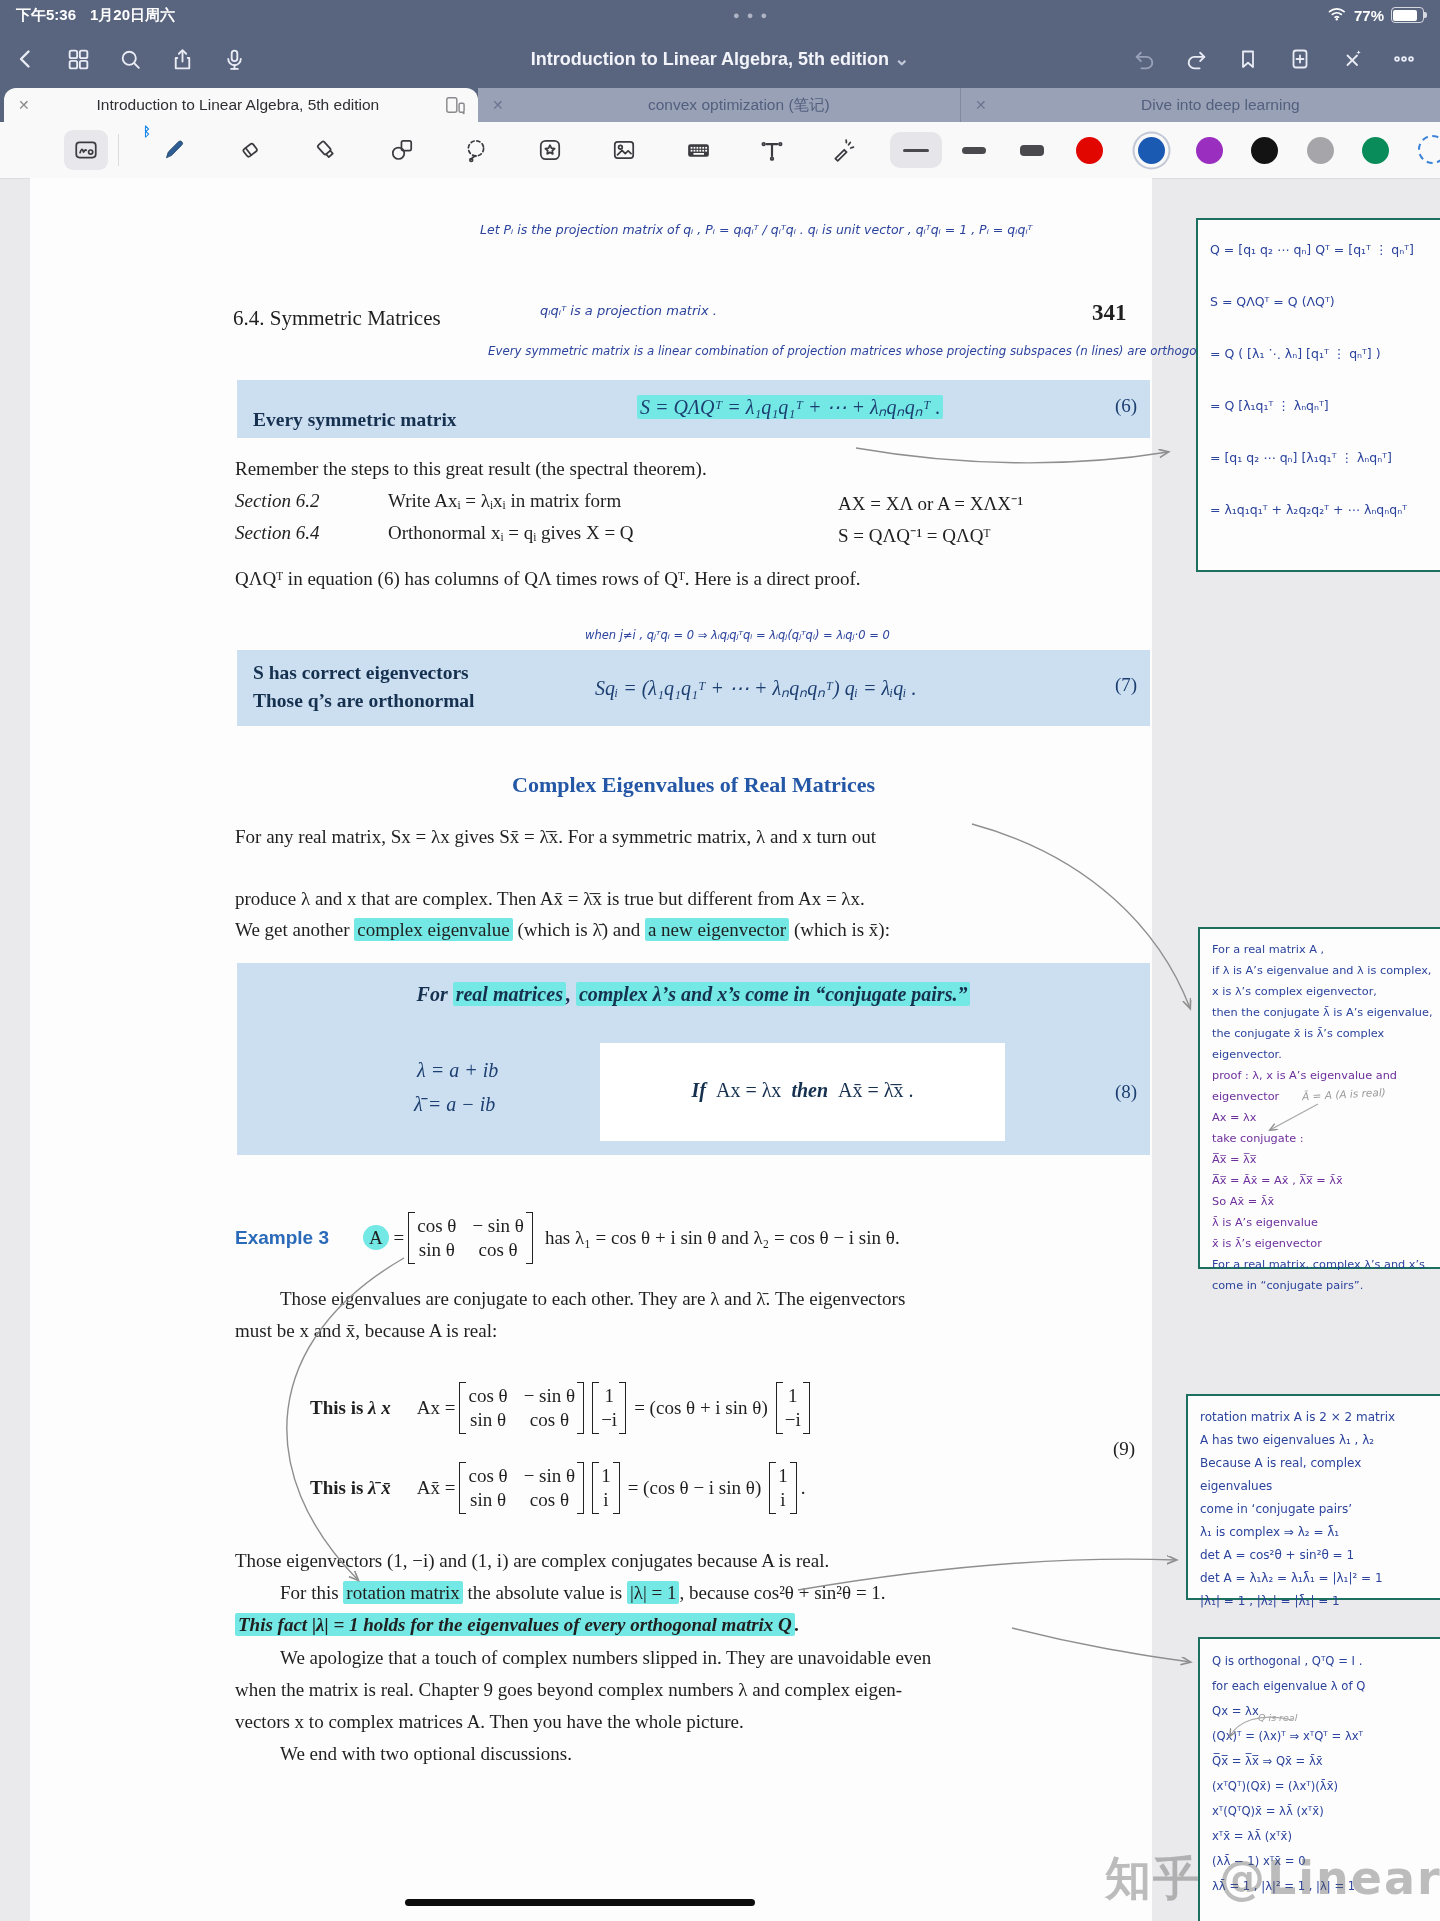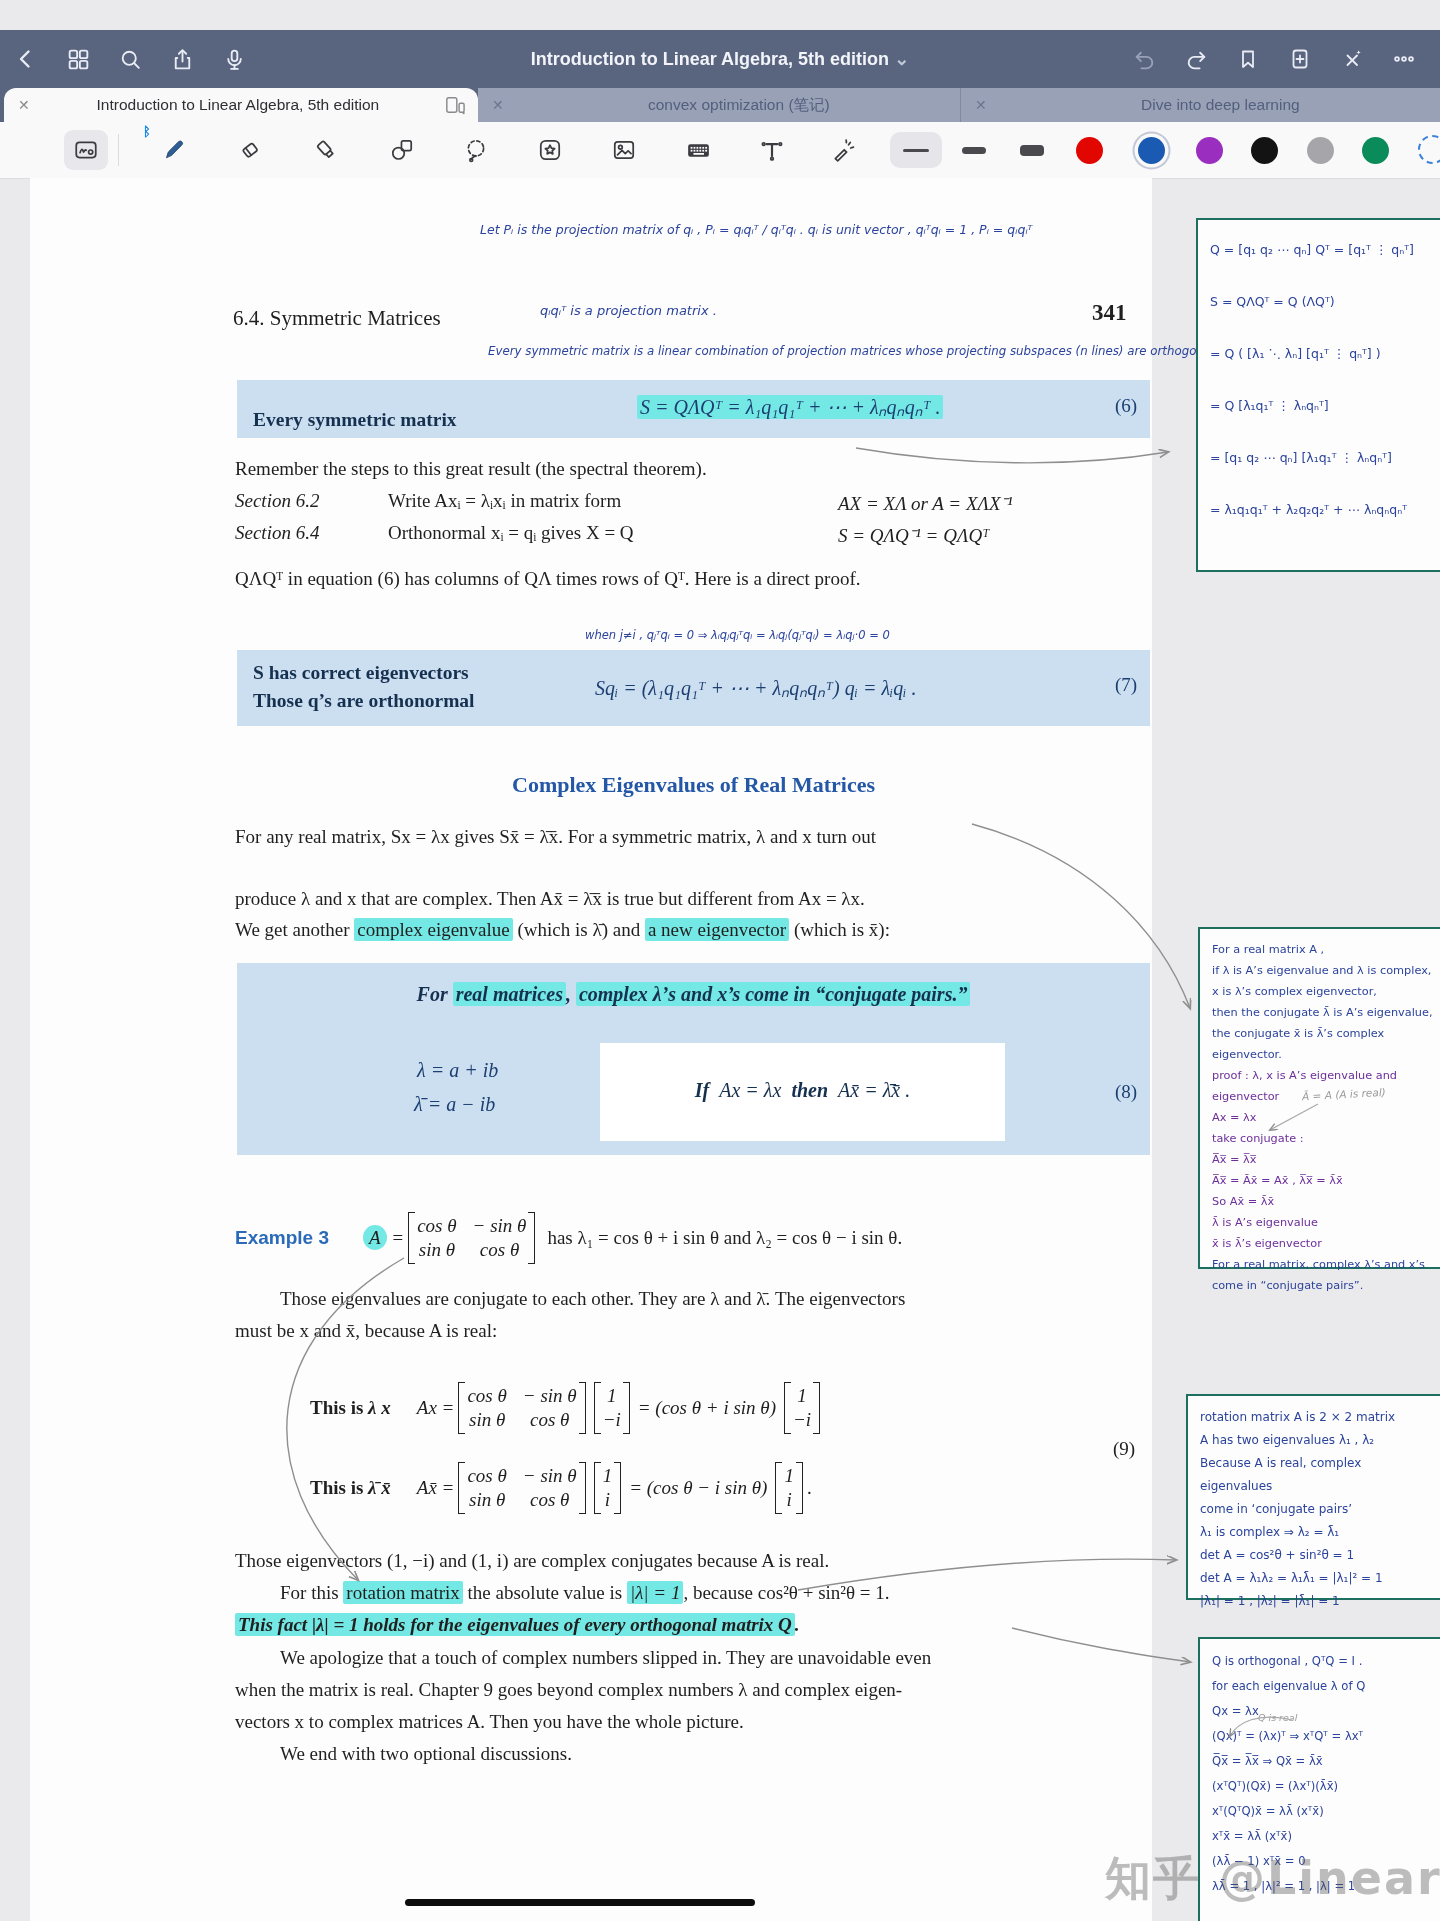--- a/index.html
+++ b/index.html
@@ -42,21 +42,21 @@
   .vdiv{position:absolute;top:12px;width:1px;height:32px;background:#dcdce0;}
   .wbtn{position:absolute;top:10px;width:52px;height:36px;display:flex;align-items:center;justify-content:center;cursor:pointer;}
   .wbtn.sel{background:#e6e6ea;border-radius:10px;}
   .wbar{background:#4a4a4e;border-radius:4px;}
   .dot{position:absolute;top:15px;width:27px;height:27px;border-radius:50%;cursor:pointer;}
   .dot.sel{box-shadow:0 0 0 3.5px #f9f9fa,0 0 0 5.5px #c3c8d6;}
   .customdot{position:absolute;top:13px;width:29px;height:29px;border-radius:50%;border:2px dashed #3b82d8;box-sizing:border-box;cursor:pointer;}
   
   .pagebg{position:absolute;left:30px;top:178px;width:1122px;height:1743px;background:#fdfdfe;}
   .bodyline{position:absolute;font-family:"Liberation Serif",serif;font-size:19px;color:#1f1f1f;white-space:nowrap;}
-  .math{font-style:italic;}
+  .math{}
   .hl{background:#74e8e4;padding:1px 3px;border-radius:2px;}
   .bluebox{position:absolute;left:237px;width:913px;background:#cbdff1;}
   .boxlabel{font-family:"Liberation Serif",serif;font-weight:bold;color:#16304f;font-size:19.5px;white-space:nowrap;}
   .boxmath{font-family:"Liberation Serif",serif;font-style:italic;color:#1c3e70;font-size:20px;white-space:nowrap;}
   .eqnum{font-family:"Liberation Serif",serif;color:#1c3e70;font-size:19px;}
   .heading{position:absolute;left:237px;width:913px;text-align:center;font-family:Liberation Serif, serif;
            font-weight:bold;font-size:22px;color:#2457a6;}
   .hw{font-family:"DejaVu Sans",sans-serif;font-style:italic;color:#2b439c;position:absolute;white-space:nowrap;}
   .note{position:absolute;background:#fdfdfe;border:2px solid #1d6f60;box-sizing:border-box;padding:12px 12px;z-index:2;}
   .notetext{font-family:"DejaVu Sans",sans-serif;color:#2b439c;white-space:pre-line;}
@@ -71,20 +71,42 @@
   .overlay{position:absolute;left:0;top:0;z-index:4;pointer-events:none;}
   .watermark{position:absolute;left:1105px;top:1848px;font-size:46px;font-weight:bold;color:rgba(90,90,90,.4);
              letter-spacing:2px;z-index:6;white-space:nowrap;font-family:"DejaVu Sans",sans-serif;}
   .homebar{position:absolute;left:405px;top:1899px;width:350px;height:7px;border-radius:4px;background:#0c0c0d;z-index:7;}
 </style>
 </head>
 <body>
 
 <div id="screen">
 
+  <div class="statusbar">
+    <div class="status-left">
+      <span>下午5:36</span>
+      <span>1月20日周六</span>
+    </div>
+    <div class="status-dots">● ● ●</div>
+    <div class="status-right">
+      <span>
+        <svg width="20" height="15" viewBox="0 0 19 15" fill="none" stroke="#fff" stroke-width="1.7" stroke-linecap="round">
+          <path d="M2 5.6a11 11 0 0 1 14.6 0"></path>
+            <path d="M4.8 8.4a7 7 0 0 1 9 0"></path>
+            <path d="M7.6 11.2a3.4 3.4 0 0 1 3.4 0"></path>
+          <circle cx="9.3" cy="13.2" r="1.2" fill="#fff" stroke="none"></circle>
+        </svg>
+      </span>
+      <span>77%</span>
+      <span class="battery">
+          <span class="fill"></span>
+          <span class="nub"></span>
+        </span>
+    </div>
+  </div>
 
   <div class="toolbar">
     <div class="tb-ic">
       <svg width="24" height="24" viewBox="0 0 24 24">
           <path d="M14.5 4.5 7 12l7.5 7.5" stroke-width="2.4"></path>
         </svg>
     </div>
     <div class="tb-ic">
       <svg width="25" height="25" viewBox="0 0 24 24">
           <rect x="3.5" y="3.5" width="7.2" height="7.2" rx="1.6"></rect>

